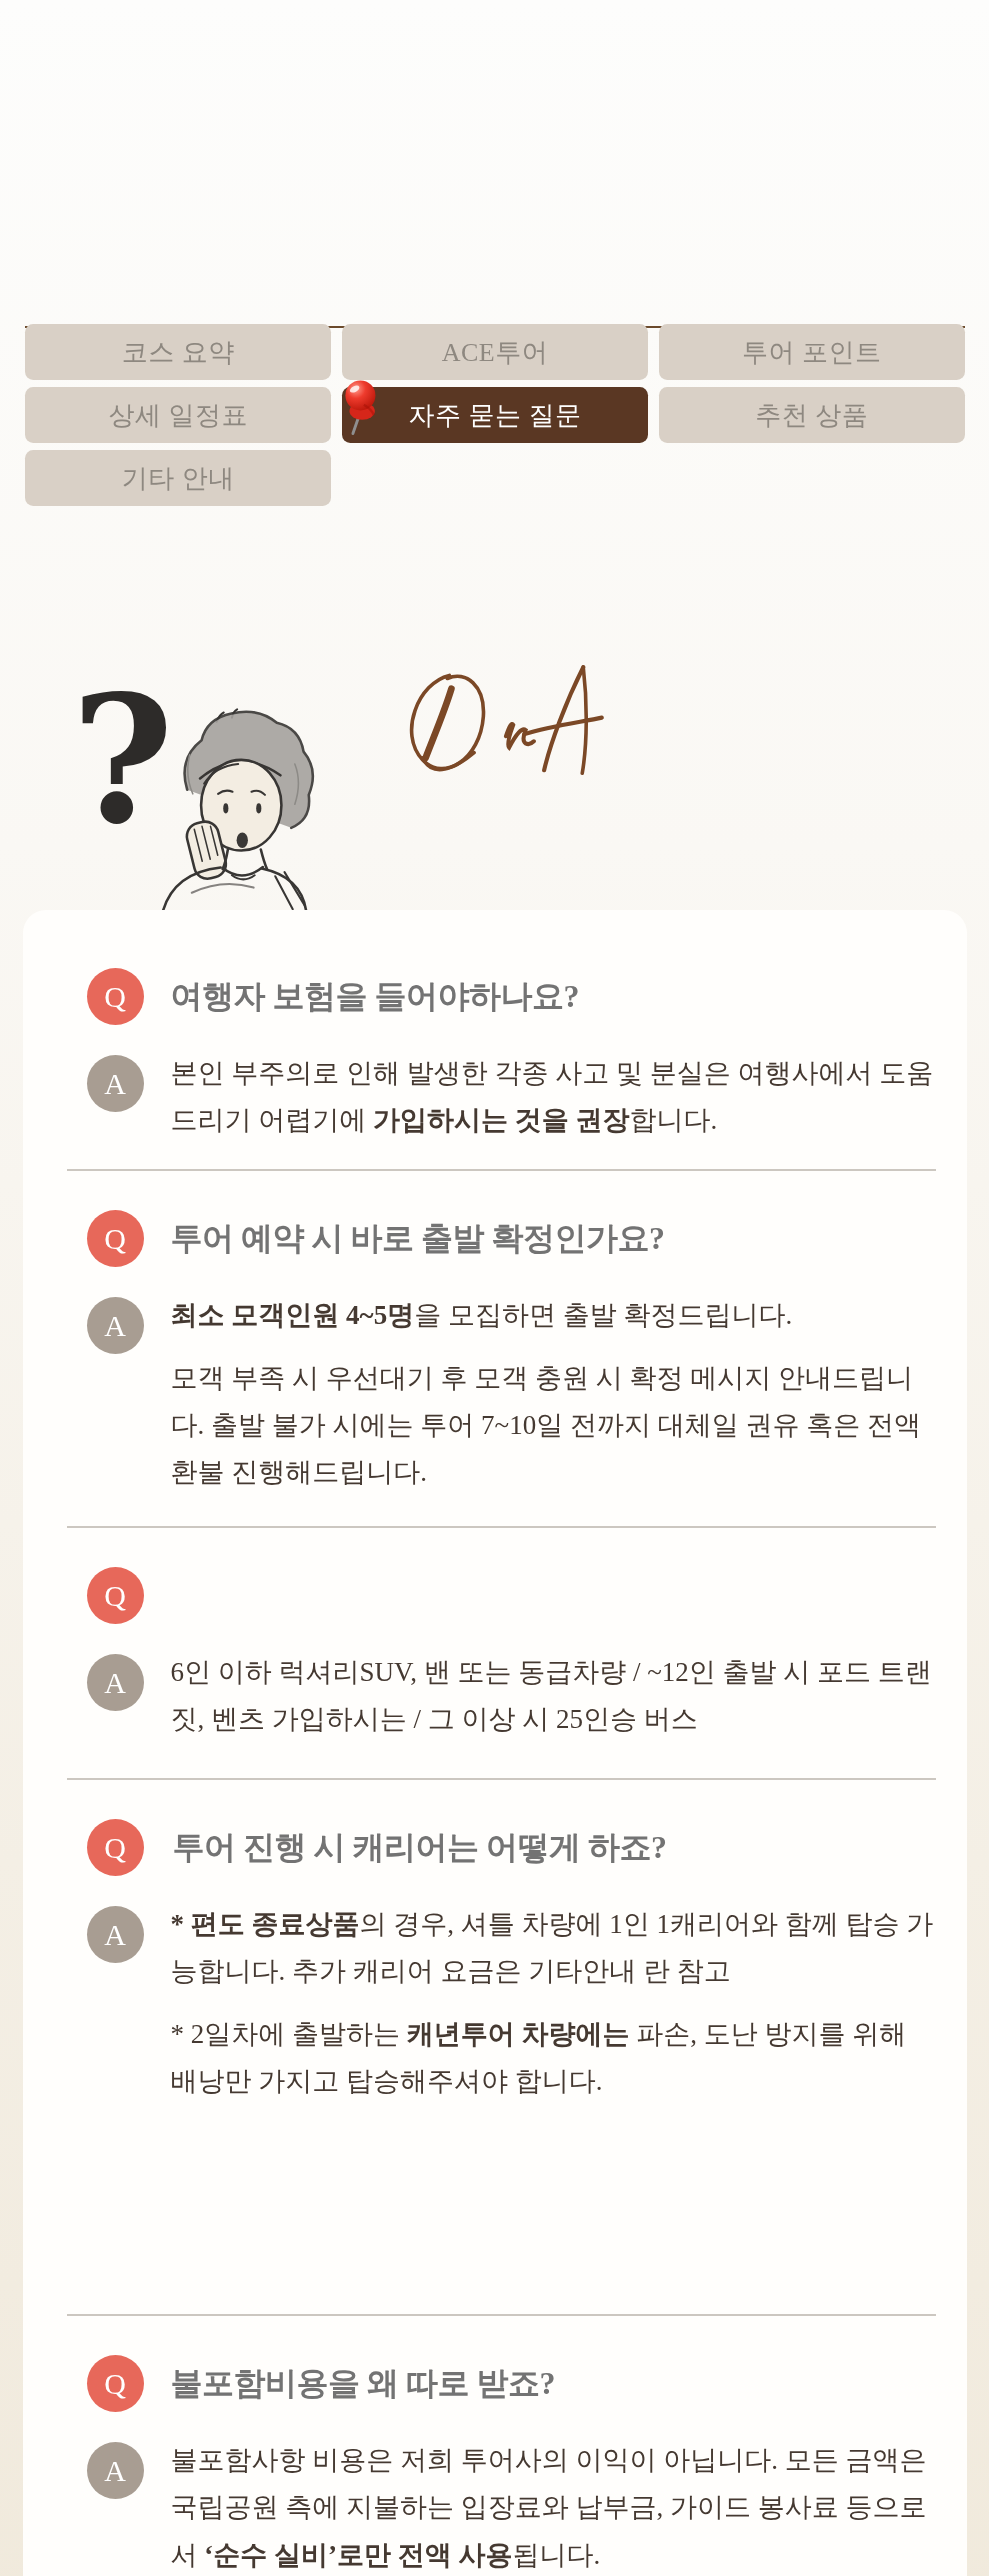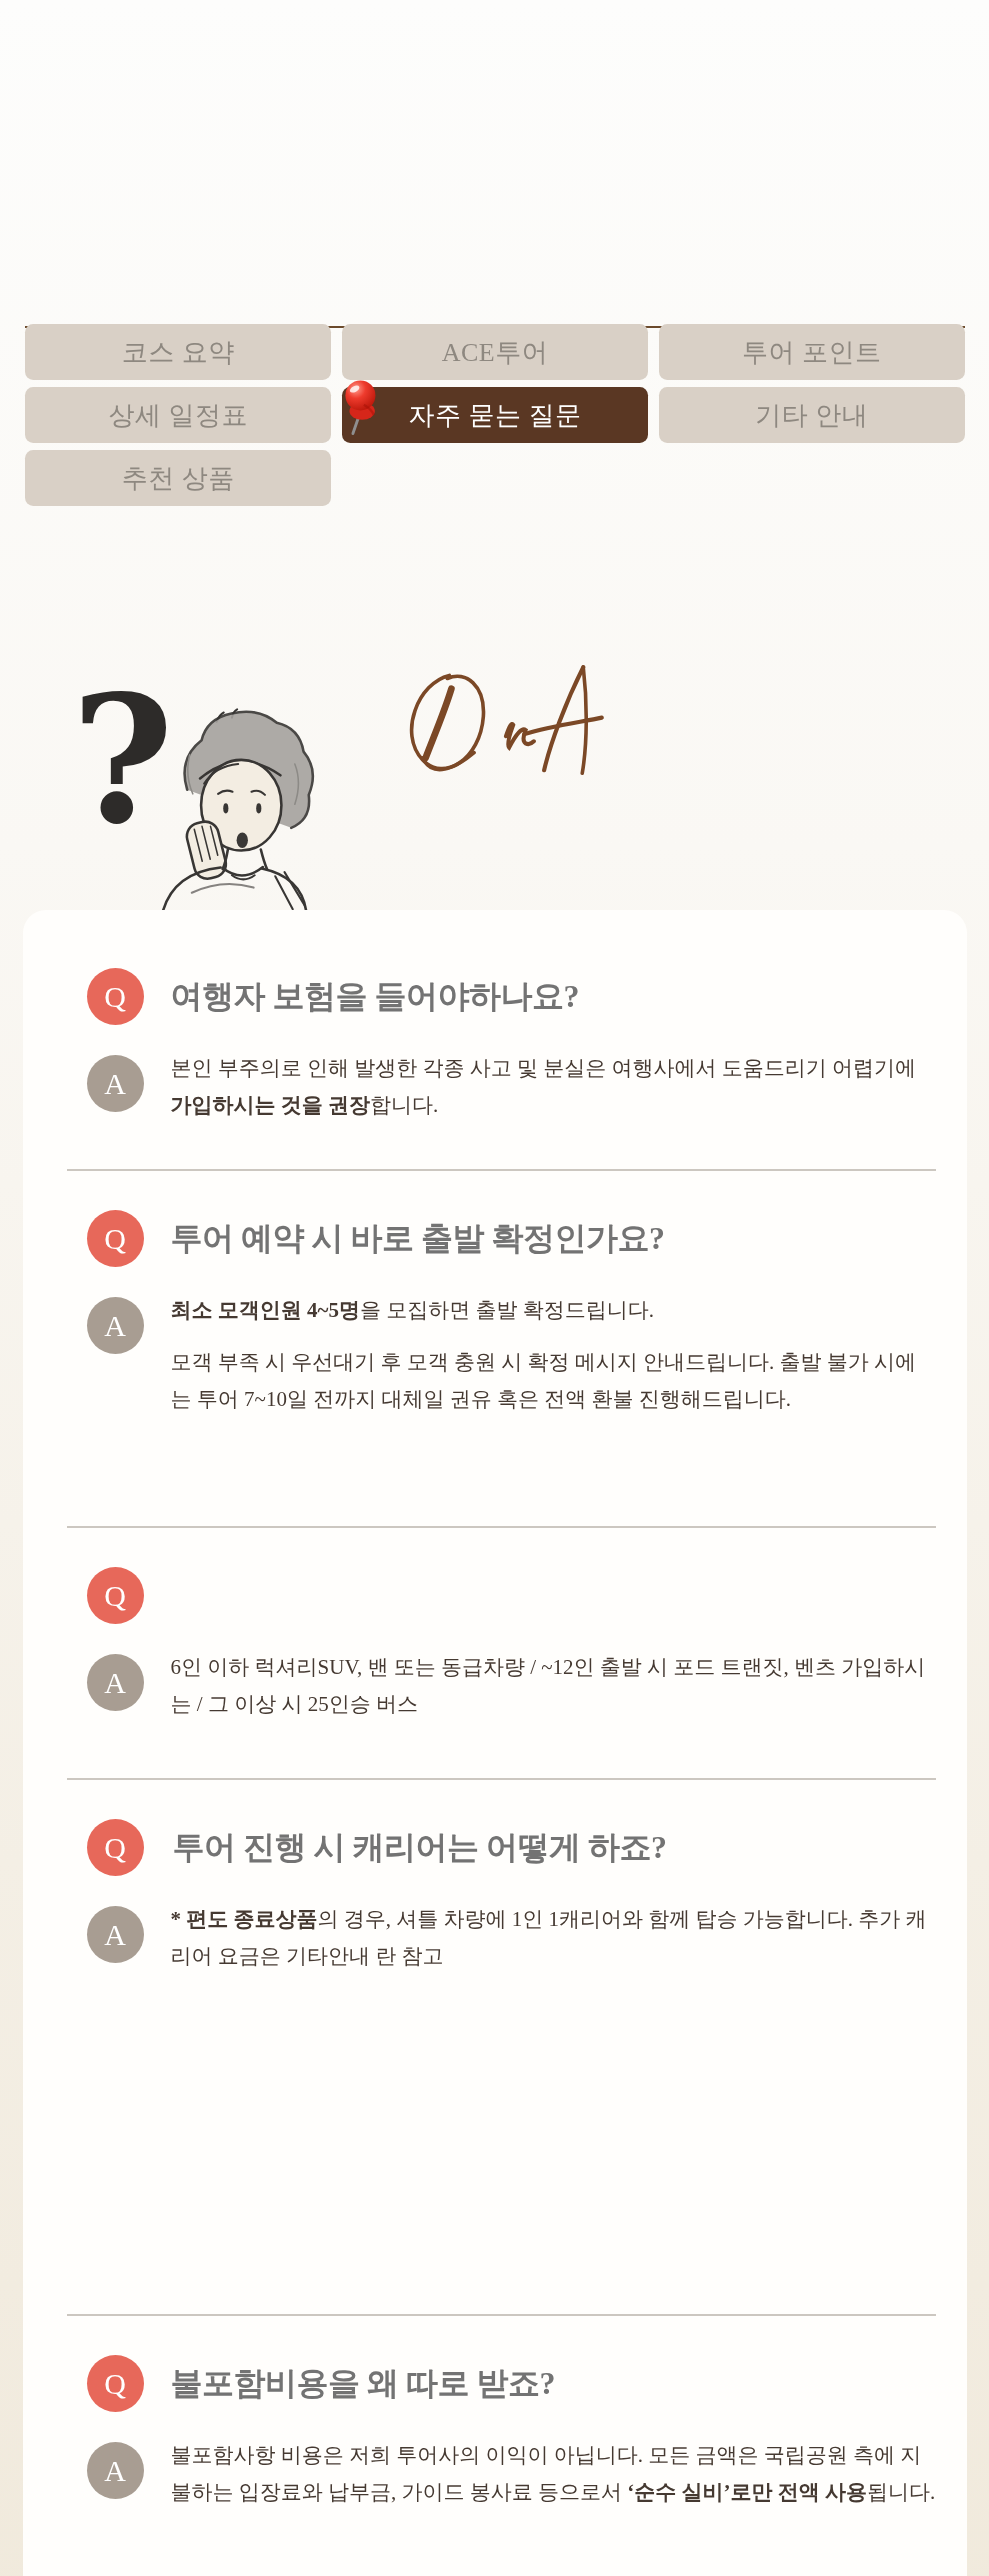--- a/index.html
+++ b/index.html
@@ -39,21 +39,21 @@
   .qrow{display:flex;align-items:center;gap:27px;padding-left:19.6px;}
   .badge{
     flex:none;width:57px;height:57px;border-radius:50%;
     display:flex;align-items:center;justify-content:center;
     color:#fff;font-size:30px;font-family:"Liberation Serif","DejaVu Serif",serif;
   }
   .badge.q{background:#e7685a;}
   .badge.a{background:#a89d92;margin-top:5.2px;}
   .question{font-size:32px;font-weight:bold;color:#737373;letter-spacing:-0.5px;}
   .arow{display:flex;align-items:flex-start;gap:27px;padding-left:19.6px;margin-top:25px;}
-  .answer{width:766px;font-size:21px;line-height:1.75;color:#453931;}
+  .answer{width:766px;font-size:27px;line-height:1.75;color:#453931;}
   .answer p{margin:0 0 15.5px 0;}
   .answer p:last-child{margin-bottom:0;}
   .answer b{font-weight:bold;}
 </style>
 </head>
 <body>
 
 <div class="canvas">
 
   <div class="top-line"></div>
@@ -82,24 +82,24 @@
     </defs>
     <line x1="40" y1="70" x2="31" y2="96" stroke="#8f8f8f" stroke-width="5" stroke-linecap="round"></line>
     <ellipse cx="47" cy="57" rx="22" ry="15" fill="#d6261a"></ellipse>
     <circle cx="44" cy="30" r="26" fill="url(#pinGrad)"></circle>
     <ellipse cx="34" cy="19" rx="9" ry="5" fill="#ffffff" opacity="0.8" transform="rotate(-28 34 19)"></ellipse>
     <path d="M 50 46 Q 64 54 67 64" stroke="#a81208" stroke-width="4" fill="none" opacity="0.55"></path>
   </svg>
 <span>자주 묻는 질문</span>
       </div>
       <div class="tab">
+        <span>추천 상품</span>
+      </div>
+      <div class="tab">
         <span>기타 안내</span>
-      </div>
-      <div class="tab">
-        <span>추천 상품</span>
       </div>
     </nav>
 
   <svg class="hero" viewBox="0 0 1060 535">
 
     <text x="18" y="362" font-size="340" font-weight="bold" fill="#2d2b29" font-family="DejaVu Serif, Liberation Serif, serif">?</text>
 
     <g stroke="#383634" stroke-width="5" fill="none" stroke-linecap="round">
       <path d="M 300 168 q 6 -14 14 -18 M 330 160 q 2 -12 10 -16" stroke-width="4"></path>
       <path d="M 243 300 q -18 -60 28 -96 q 10 -42 58 -52 q 52 -12 88 18 q 44 10 52 56 q 30 36 10 84 q 6 48 -34 64" fill="#a5a29e" opacity="0.9"></path>
@@ -174,20 +174,21 @@
       </section>
       <section class="faq-item">
         <div class="qrow">
           <div class="badge q">Q</div>
           <h2 class="question" style="margin: 2px;">투어 진행 시 캐리어는 어떻게 하죠?</h2>
         </div>
         <div class="arow">
           <div class="badge a">A</div>
           <div class="answer">
             <p><b>* 편도 종료상품</b><span>의 경우, 셔틀 차량에 1인 1캐리어와 함께 탑승 가능합니다. 추가 캐리어 요금은 기타안내 란 참고</span></p>
+            <p><span>* 2일차에 출발하는 </span><b>캐년투어 차량에는</b><span> 파손, 도난 방지를 위해 배낭만 가지고 탑승해주셔야 합니다.</span></p>
           </div>
         </div>
       </section>
       <section class="faq-item">
         <div class="qrow">
           <div class="badge q">Q</div>
           <h2 class="question" style="margin: 0px;">불포함비용을 왜 따로 받죠?</h2>
         </div>
         <div class="arow">
           <div class="badge a">A</div>

